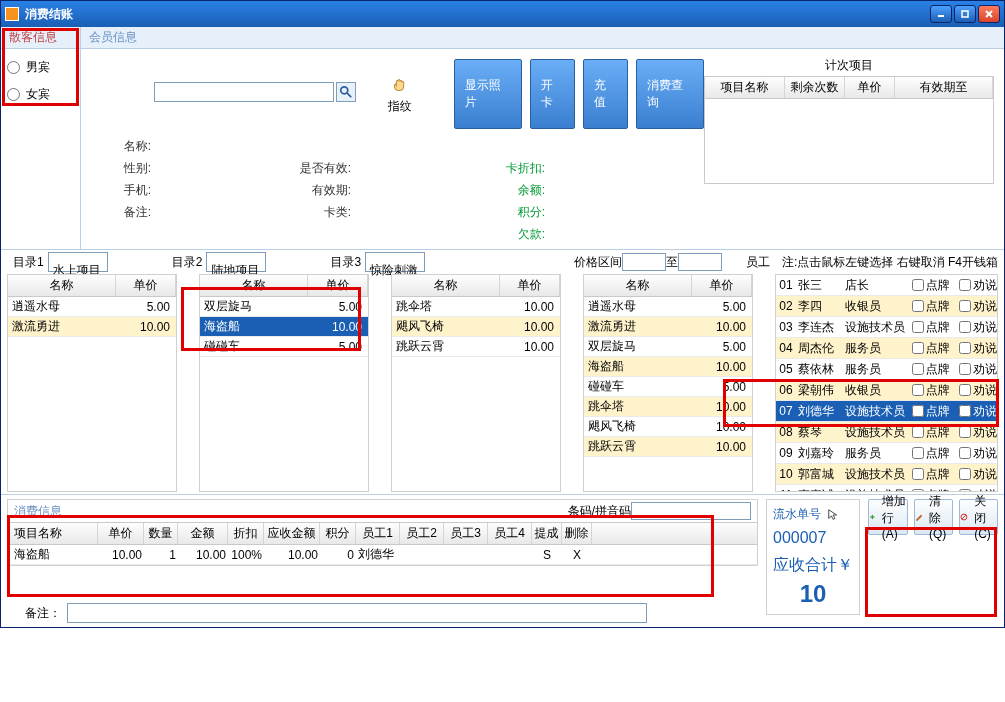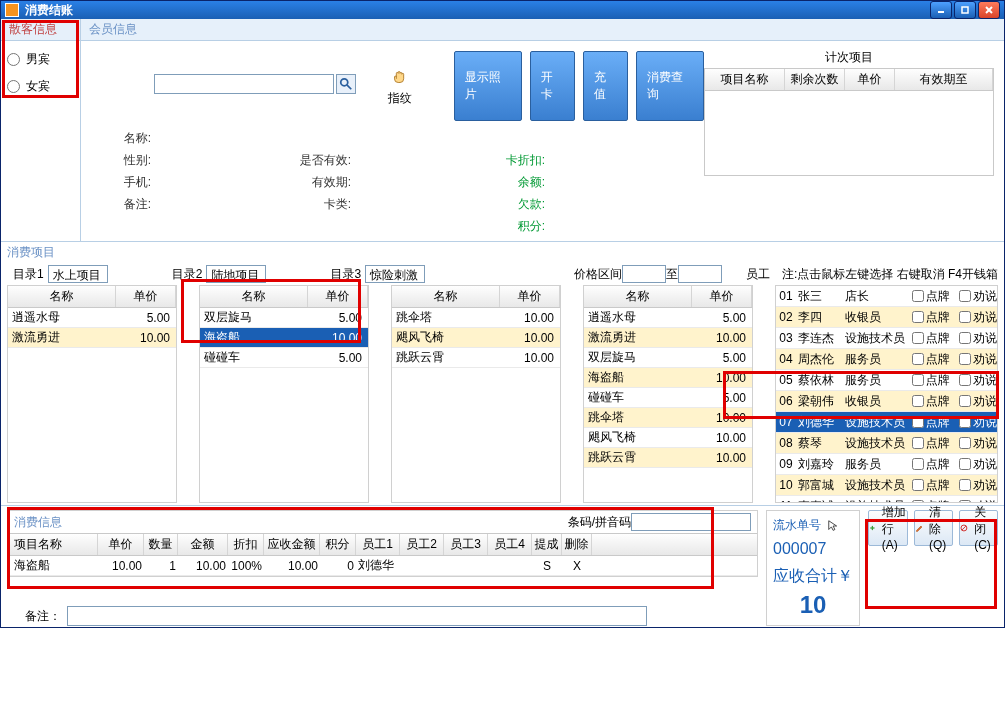--- a/index.html
+++ b/index.html
@@ -44,21 +44,21 @@
 .count-table .hd { display: flex; background: linear-gradient(#fefefe,#e8e8e8); border-bottom: 1px solid #c9c9c9; }
 .count-table .hd div { border-right: 1px solid #d5d5d5; padding: 2px 4px; text-align: center; }
 .count-table .hd .c1 { width: 80px; }
 .count-table .hd .c2 { width: 60px; }
 .count-table .hd .c3 { width: 50px; }
 .count-table .hd .c4 { flex: 1; }
 .mid-section { padding: 2px 6px 2px 6px; border-bottom: 1px solid #b8cfe5; }
 .mid-title2 { color: #6a91c5; margin-bottom: 4px; }
 .mid-header { display: flex; align-items: center; gap: 4px; margin-bottom: 2px; }
 .cat-label { margin-left: 6px; }
-.cat-input { border: 1px solid #7f9db9; padding: 1px 4px; min-width: 60px; height: 18px; background: #fff; }
+.cat-input { border: 1px solid #7f9db9; padding: 9px 4px; min-width: 60px; height: 18px; background: #fff; }
 .price-range { display: flex; align-items: center; margin-left: auto; }
 .price-range input { width: 44px; height: 18px; border: 1px solid #7f9db9; }
 .emp-note { margin-left: 20px; }
 .lists { display: flex; gap: 22px; }
 .list-col { width: 170px; border: 1px solid #d0d0d0; }
 .list-col .hd { display: flex; background: linear-gradient(#fefefe,#e8e8e8); border-bottom: 1px solid #c9c9c9; }
 .list-col .hd div { border-right: 1px solid #d5d5d5; padding: 2px 4px; text-align: center; }
 .list-col .hd .cn { flex: 1; }
 .list-col .hd .cp { width: 60px; }
 .list-col .r { display: flex; border-bottom: 1px solid #eaeaea; height: 20px; align-items: center; cursor: pointer; }
@@ -210,45 +210,44 @@
               </div>
               <div class="sub-col green">
                 <div class="srow"></div>
                 <div class="srow">
                     <span class="slbl">卡折扣:</span>
                   </div>
                 <div class="srow">
                     <span class="slbl">余额:</span>
                   </div>
                 <div class="srow">
+                    <span class="slbl">积分:</span>
+                  </div>
+                <div class="srow">
                     <span class="slbl">欠款:</span>
-                  </div>
-                <div class="srow">
-                    <span class="slbl">积分:</span>
                   </div>
               </div>
             </div>
           </div>
           <div class="count-panel">
             <div class="count-title">计次项目</div>
             <div class="count-table">
               <div class="hd">
                 <div class="c1">项目名称</div>
                 <div class="c2">剩余次数</div>
                 <div class="c3">单价</div>
                 <div class="c4">有效期至</div>
               </div>
             </div>
           </div>
         </div>
       </div>
     </div>
 
     <div class="mid-section">
-      <div class="mid-title2">消费项目</div>
       <div class="mid-header">
         <span class="cat-label">目录1</span>
         <span class="cat-input">水上项目</span>
         <span class="cat-label" style="margin-left:60px">目录2</span>
         <span class="cat-input">陆地项目</span>
         <span class="cat-label" style="margin-left:60px">目录3</span>
         <span class="cat-input">惊险刺激</span>
         <div class="price-range">
           <span>价格区间</span>
           <input type="text" style="">

